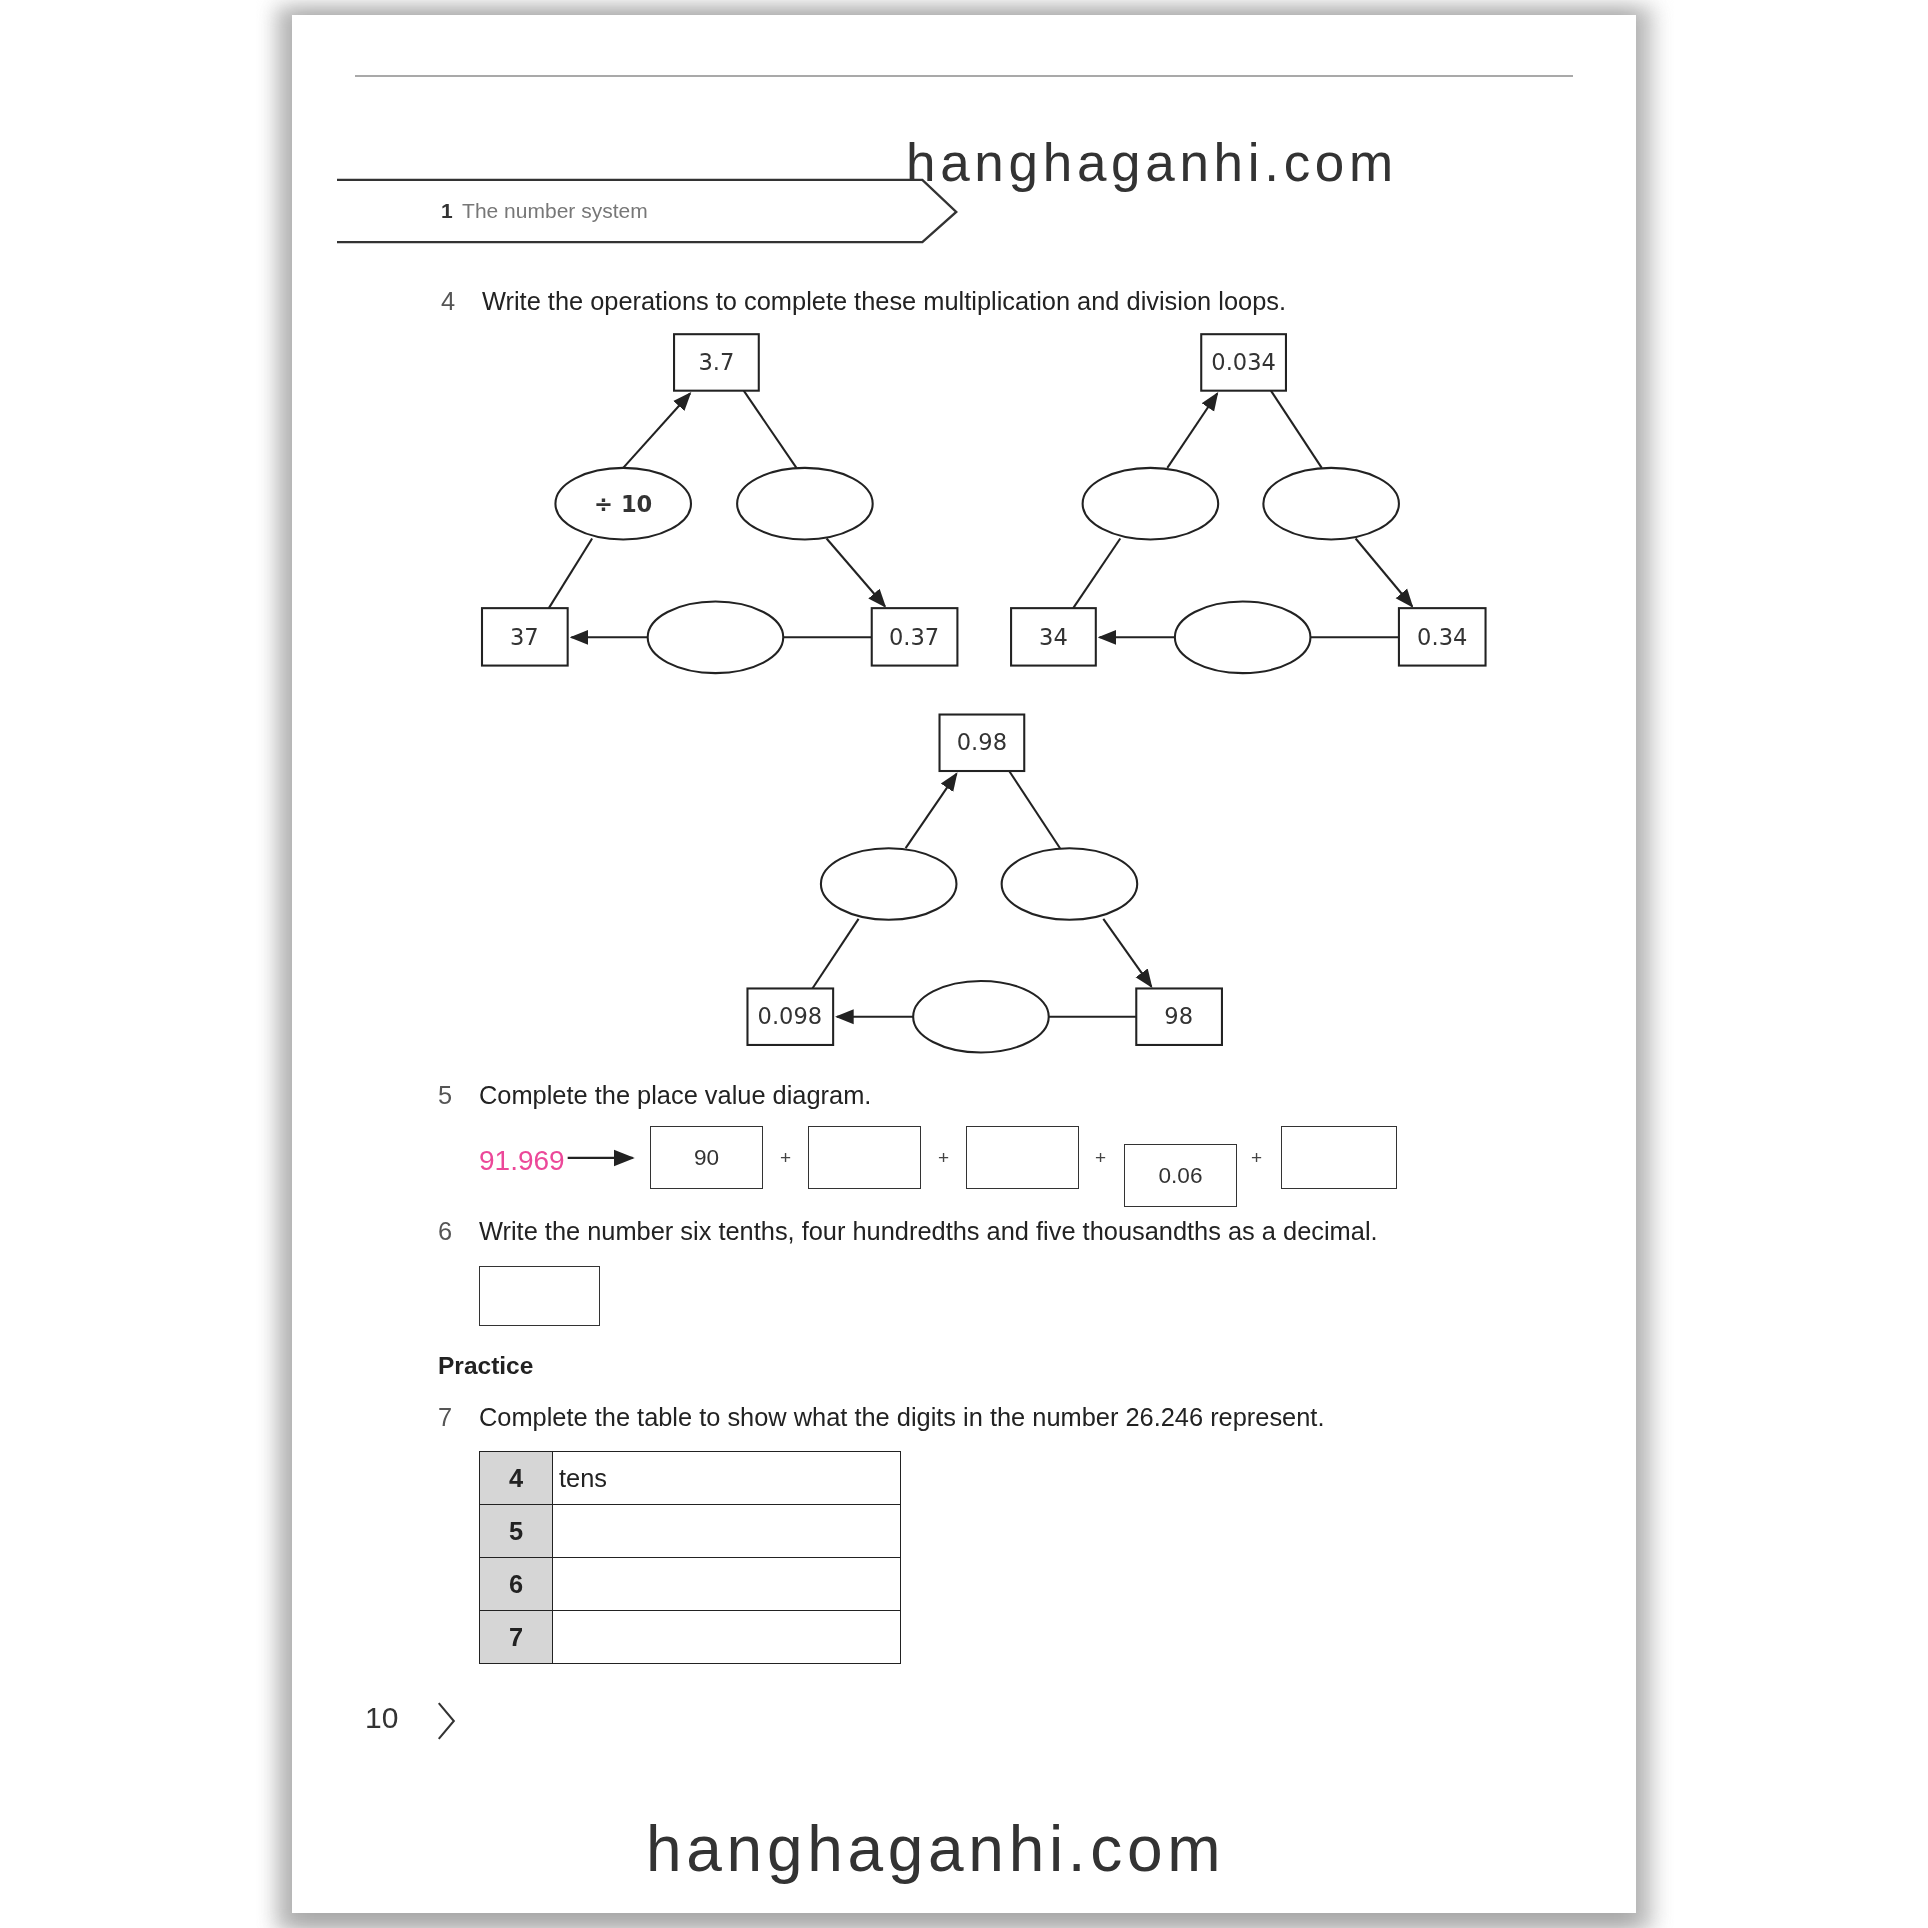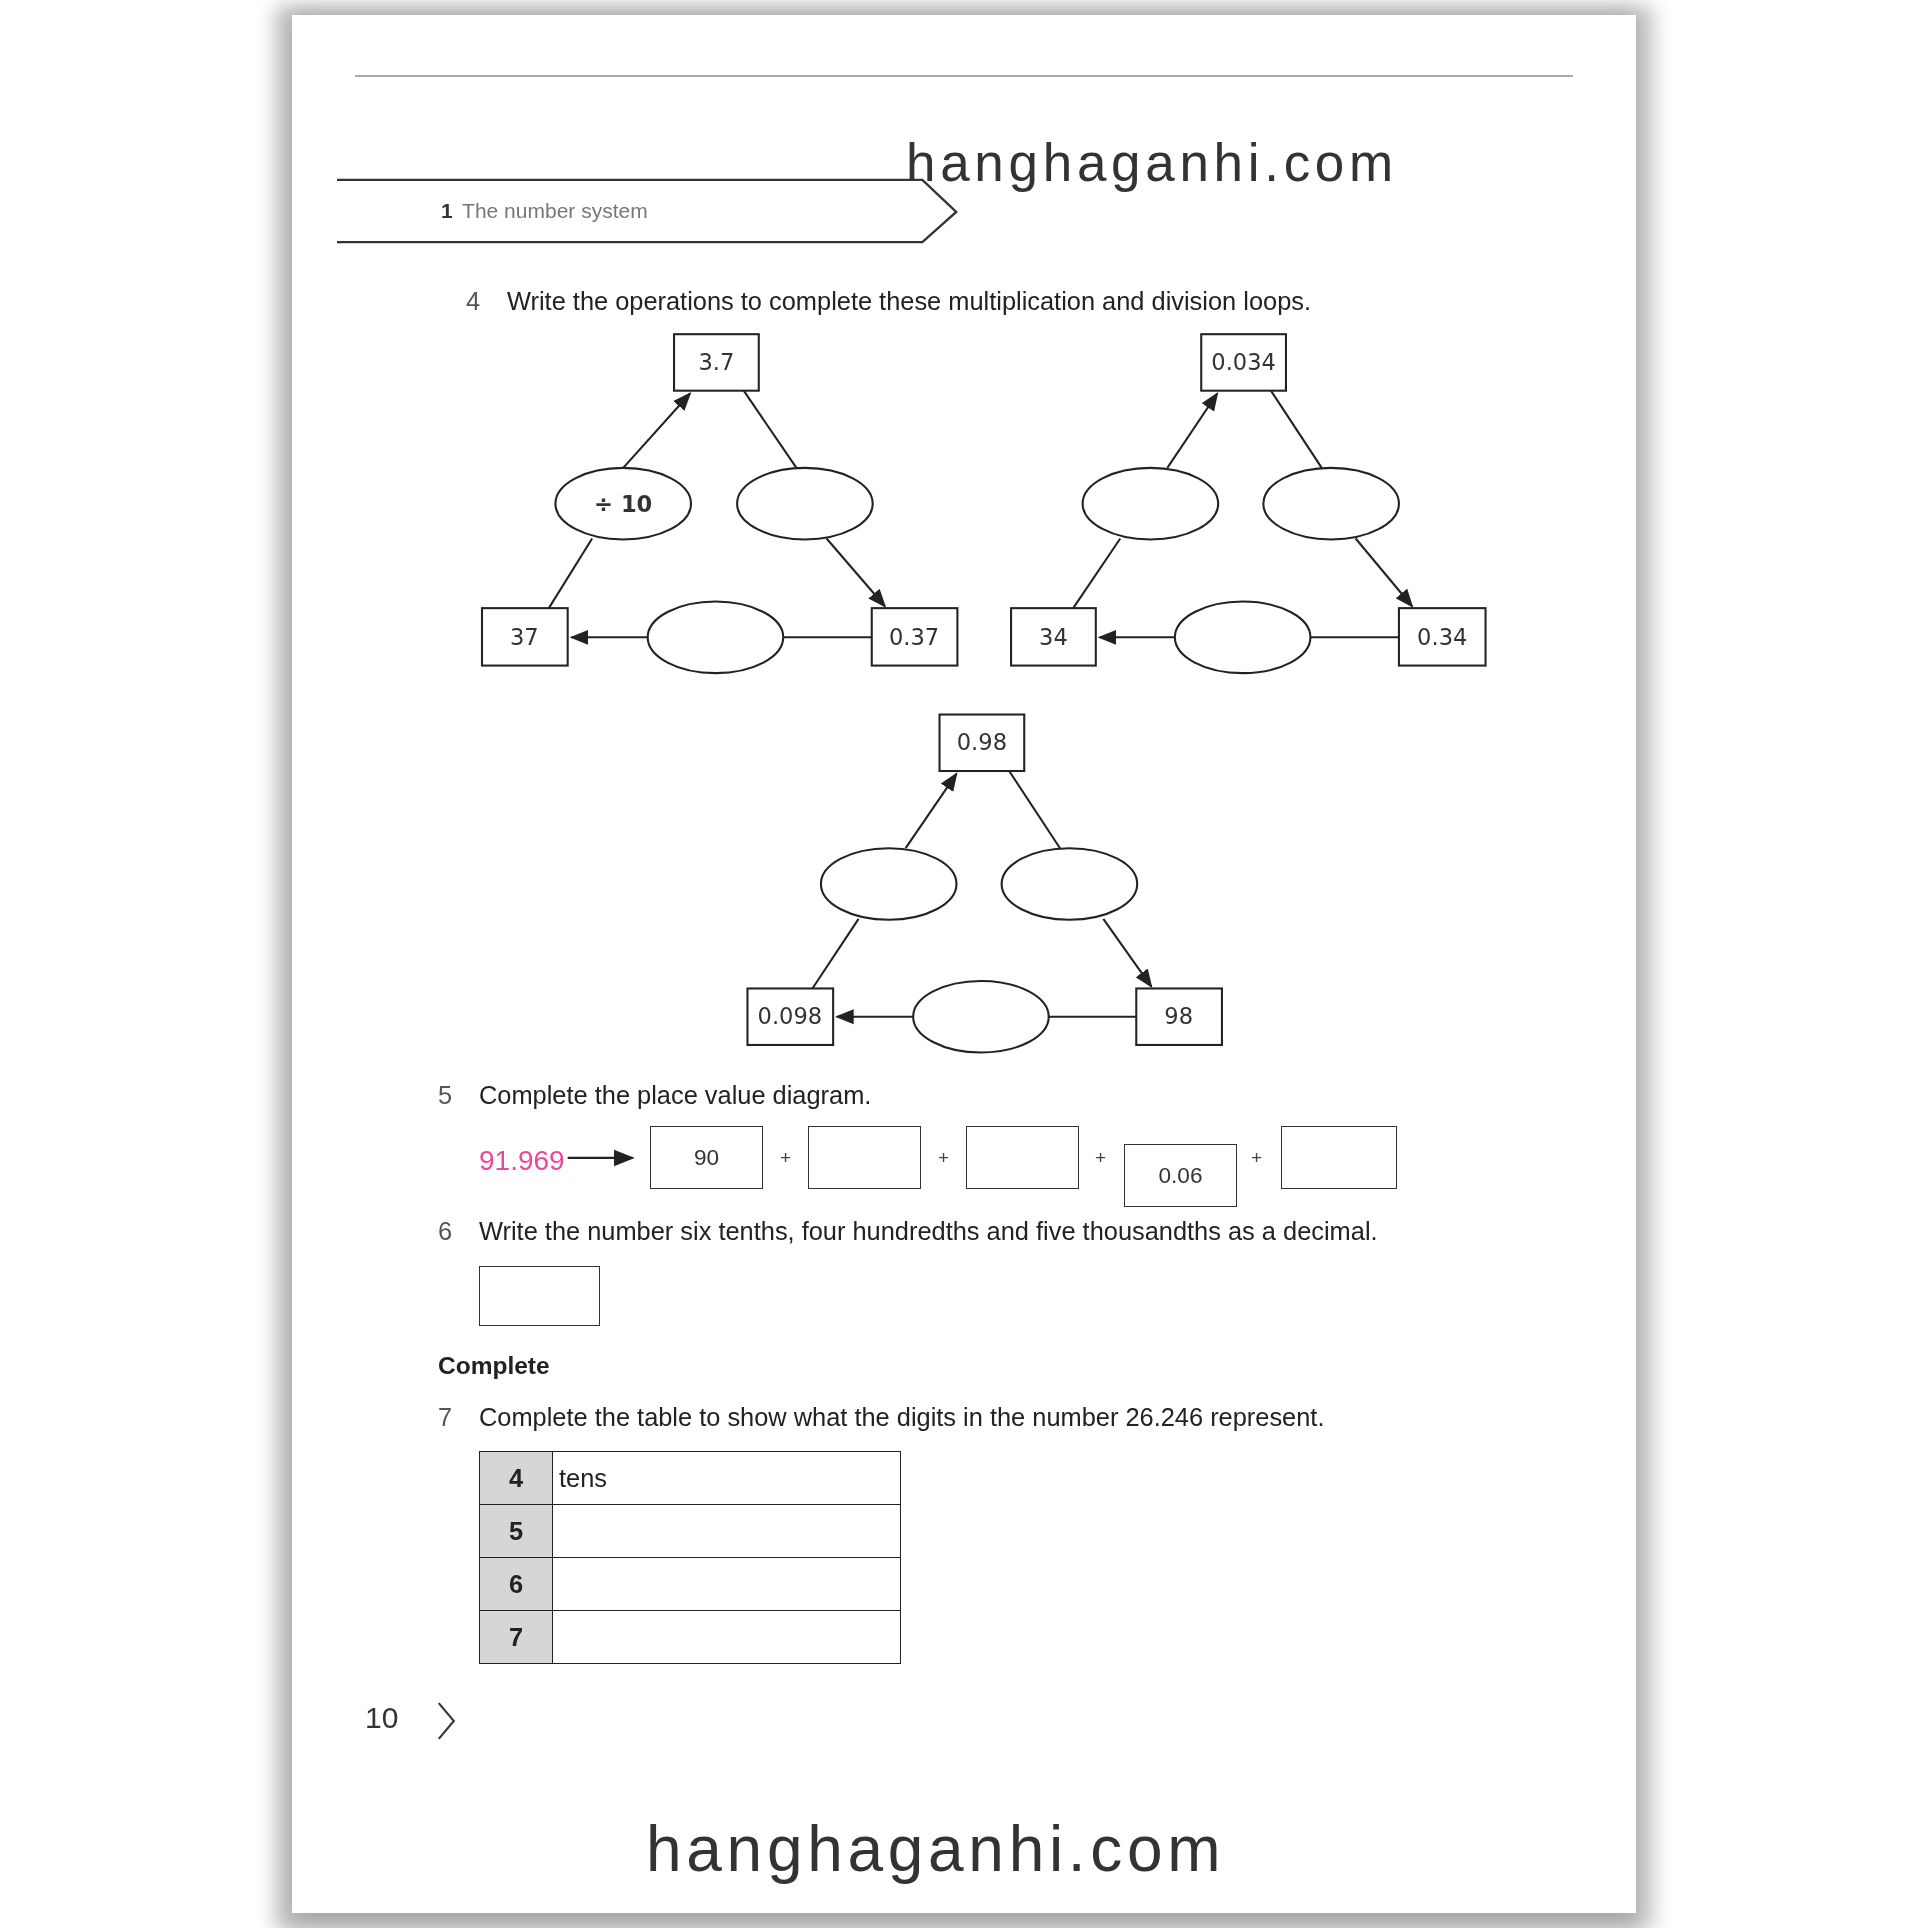--- a/index.html
+++ b/index.html
@@ -37,21 +37,21 @@
 
 <div class="watermark" style="left:906px;top:132px;font-size:53px;">hanghaganhi.com</div>
 
 <svg class="banner" viewBox="0 0 662 70" width="623" height="66">
   <polyline points="0,2 622,2 658,36 622,68 0,68" fill="none" stroke="#333" stroke-width="2.5"></polyline>
 </svg>
 <div class="banner-text">
   <b>1</b><span>The number system</span>
 </div>
 
-<div class="q" style="left:441px;top:287px;margin-left:25px;">
+<div class="q" style="left:441px;top:287px;">
   <span class="num">4</span><span>Write the operations to complete these multiplication and division loops.</span>
 </div>
 
 <svg class="diagram" viewBox="0 0 2048 2048" width="1928" height="1928">
   <defs>
     <marker id="ah" viewBox="0 0 10 10" refX="9" refY="5" markerWidth="9" markerHeight="9" orient="auto-start-reverse">
       <path d="M0,1 L10,5 L0,9 z" fill="#222"></path>
     </marker>
   </defs>
   <g stroke="#222" stroke-width="2.2" fill="none">
@@ -140,21 +140,21 @@
 <div class="plus" style="left:1095px;top:1147px;">+</div>
 <div class="pv-box" style="left:1124px;top:1144px;width:113px;height:63px;">0.06</div>
 <div class="plus" style="left:1251px;top:1147px;">+</div>
 <div class="pv-box" style="left:1281px;top:1126px;width:116px;height:63px;"></div>
 
 <div class="q" style="left:438px;top:1217px;">
   <span class="num">6</span><span>Write the number six tenths, four hundredths and five thousandths as a decimal.</span>
 </div>
 <div class="pv-box" style="left:479px;top:1266px;width:121px;height:60px;"></div>
 
-<div class="practice">Complete</div>
+<div class="practice">Practice</div>
 
 <div class="q" style="left:438px;top:1403px;">
   <span class="num">7</span><span>Complete the table to show what the digits in the number 26.246 represent.</span>
 </div>
 <table class="digits">
   <tbody>
       <tr>
     <td class="d">4</td>
     <td class="v">tens</td>
   </tr>

